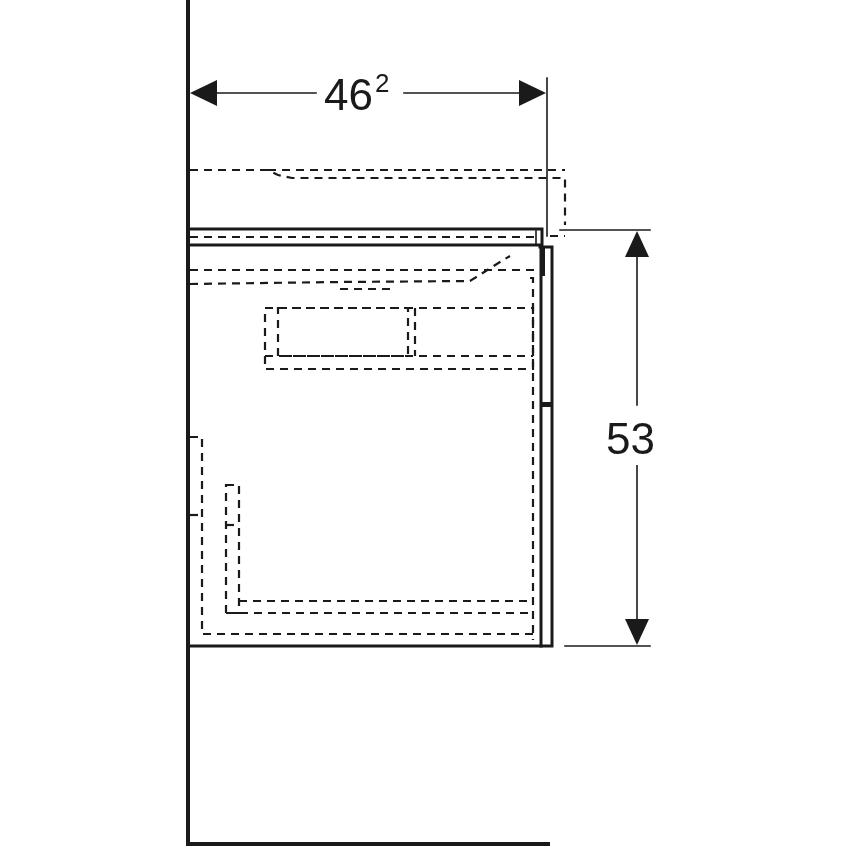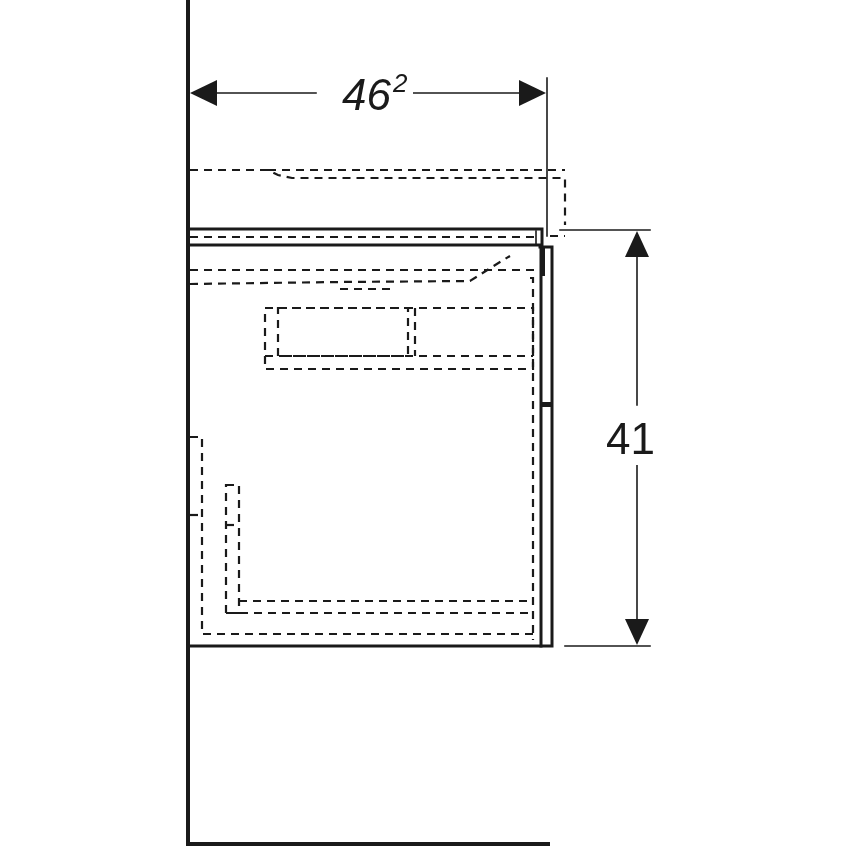--- a/index.html
+++ b/index.html
@@ -11,21 +11,21 @@
     .thin { stroke-width: 1.6; }
     .dash { stroke: #1a1a1a; fill: none; stroke-width: 2.2; stroke-dasharray: 8 6; }
     .arrow { fill: #1a1a1a; stroke: none; }
     .dim-label {
       position: absolute;
       font-family: "Liberation Sans", "DejaVu Sans", sans-serif;
       color: #1a1a1a;
       background: #ffffff;
       line-height: 1;
     }
-    #width-label { left: 336px; top: 70px; font-size: 44px; padding: 0 6px; font-style: italic; }
+    #width-label { left: 318px; top: 70px; font-size: 44px; padding: 0 6px; }
     #width-label sup { font-size: 26px; vertical-align: 18px; margin-left: 2px; }
     #height-label { left: 606px; top: 413px; font-size: 44px; padding: 4px 0; }
   </style>
 </head>
 <body>
 
 <svg id="drawing" viewBox="0 0 850 850" xmlns="http://www.w3.org/2000/svg">
 
   <g>
     <line class="solid thick" x1="188" y1="2" x2="188" y2="844"></line>
@@ -86,13 +86,13 @@
     <polyline class="dash" points="190,437 202,437 202,634 533,634"></polyline>
     <line class="dash" x1="190" y1="515" x2="202" y2="515"></line>
     <rect class="dash" x="226" y="485" width="13" height="128"></rect>
     <line class="dash" x1="226" y1="525" x2="239" y2="525"></line>
     <line class="dash" x1="239" y1="601" x2="533" y2="601"></line>
     <line class="dash" x1="226" y1="613" x2="533" y2="613"></line>
   </g>
 </svg>
 
 <div id="width-label" class="dim-label"><span>46</span><sup>2</sup></div>
-<div id="height-label" class="dim-label">41</div>
+<div id="height-label" class="dim-label">53</div>
 
 </body></html>

